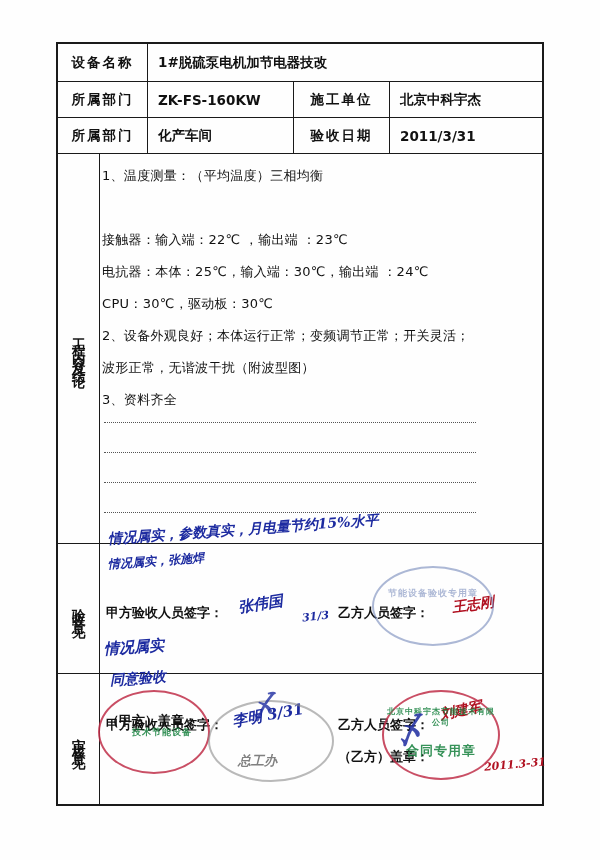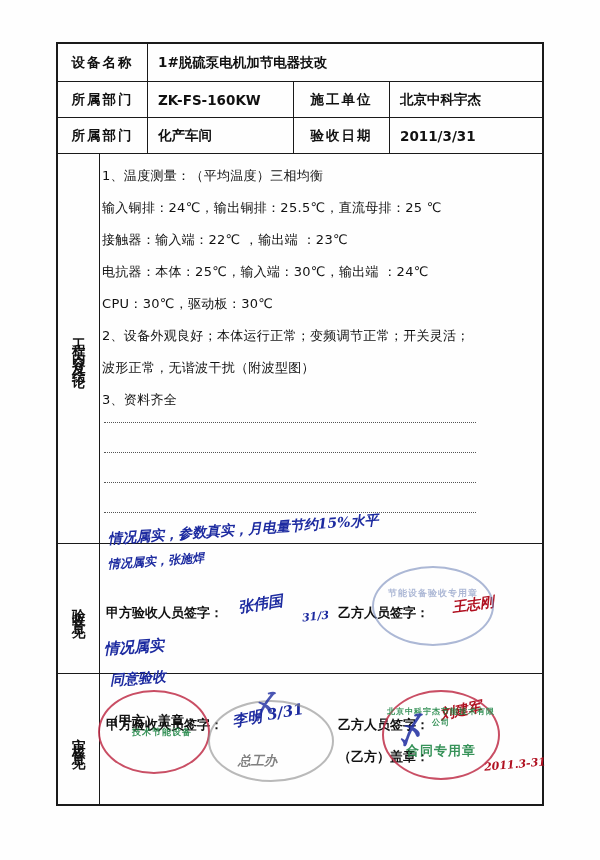--- a/index.html
+++ b/index.html
@@ -161,21 +161,20 @@
     <div class="cell bb" style="left:42px;top:500px;width:442px;height:130px;"></div>
 
     <div class="cell ctr br" style="left:0;top:630px;width:42px;height:132px;">
       <div class="vtext">审核意见</div>
     </div>
     <div class="cell" style="left:42px;top:630px;width:442px;height:132px;"></div>
 
   </div>
 
   <div class="content-line" style="top:160px;">1、温度测量：（平均温度）三相均衡</div>
-  <div class="content-line" style="top:192px;">输入铜排：24℃，输出铜排：25.5℃，直流母排：25 ℃</div>
   <div class="content-line" style="top:224px;">接触器：输入端：22℃ ，输出端 ：23℃</div>
   <div class="content-line" style="top:256px;">电抗器：本体：25℃，输入端：30℃，输出端 ：24℃</div>
   <div class="content-line" style="top:288px;">CPU：30℃，驱动板：30℃</div>
   <div class="content-line" style="top:320px;">2、设备外观良好；本体运行正常；变频调节正常；开关灵活；</div>
   <div class="content-line" style="top:352px;">波形正常，无谐波干扰（附波型图）</div>
   <div class="content-line" style="top:384px;">3、资料齐全</div>
 
   <div class="dotted" style="top:422px;"></div>
   <div class="dotted" style="top:452px;"></div>
   <div class="dotted" style="top:482px;"></div>

